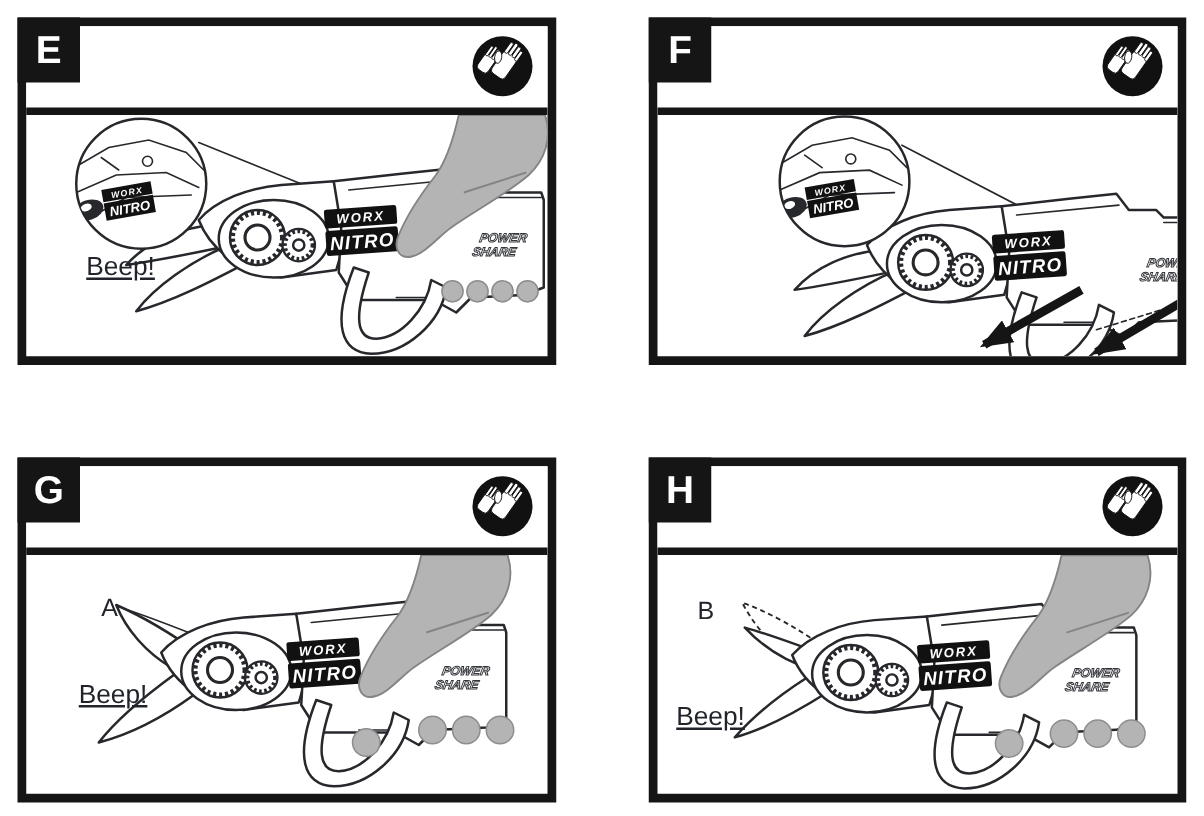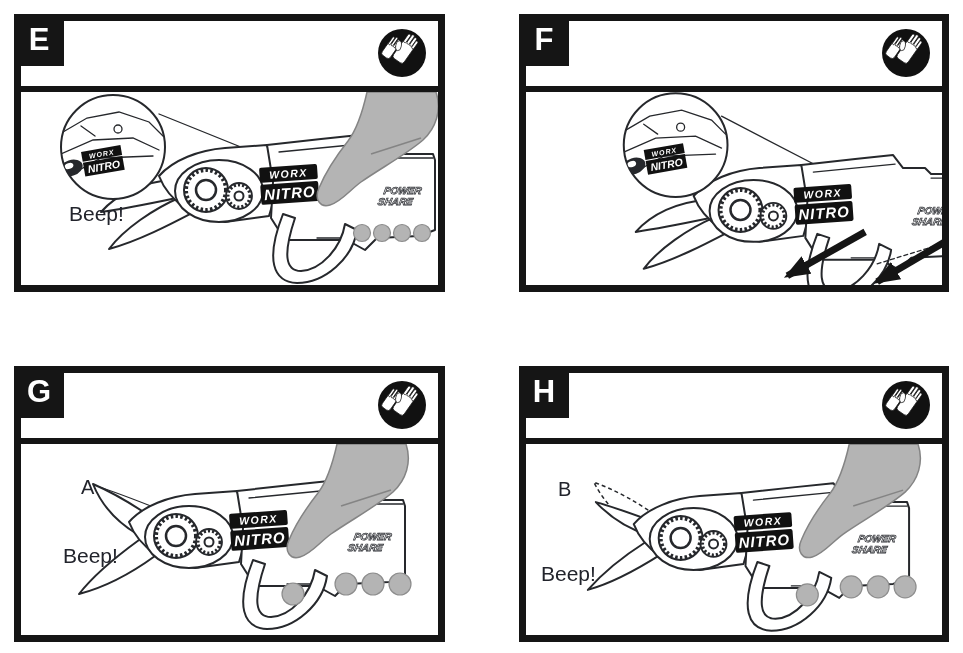--- a/index.html
+++ b/index.html
@@ -8,21 +8,21 @@
   #panel-e{left:14px;top:14px;width:431px;height:278px;}
   #panel-f{left:519px;top:14px;width:430px;height:278px;}
   #panel-g{left:14px;top:366px;width:431px;height:276px;}
   #panel-h{left:519px;top:366px;width:430px;height:276px;}
   .panel-header{position:relative;height:65px;border-bottom:6px solid #151515;background:#fff;}
   .label-box{position:absolute;left:-7px;top:-7px;width:50px;height:52px;background:#151515;color:#fff;
              font-weight:bold;font-size:31px;display:flex;align-items:center;justify-content:center;}
   .glove-icon{position:absolute;right:11px;top:7px;width:50px;height:50px;}
   .panel-content{position:relative;width:100%;height:calc(100% - 71px);overflow:hidden;}
   .illustration{position:absolute;left:0;top:0;width:100%;height:100%;}
-  .beep-text{position:absolute;font-size:21px;color:#22242c;z-index:3;}
+  .beep-text{position:absolute;font-size:21px;color:#22242c;z-index:3;text-decoration:underline;}
   .letter-label{position:absolute;font-size:20px;color:#22242c;z-index:3;}
   .line{stroke:#26282c;stroke-width:2;fill:#fff;stroke-linejoin:round;stroke-linecap:round;}
   .thin{stroke:#26282c;stroke-width:1.3;fill:none;stroke-linecap:round;}
   text{font-family:"Liberation Sans",sans-serif;}
 </style>
 </head>
 <body>
 
 <section class="panel" id="panel-e">
   <div class="panel-header">

